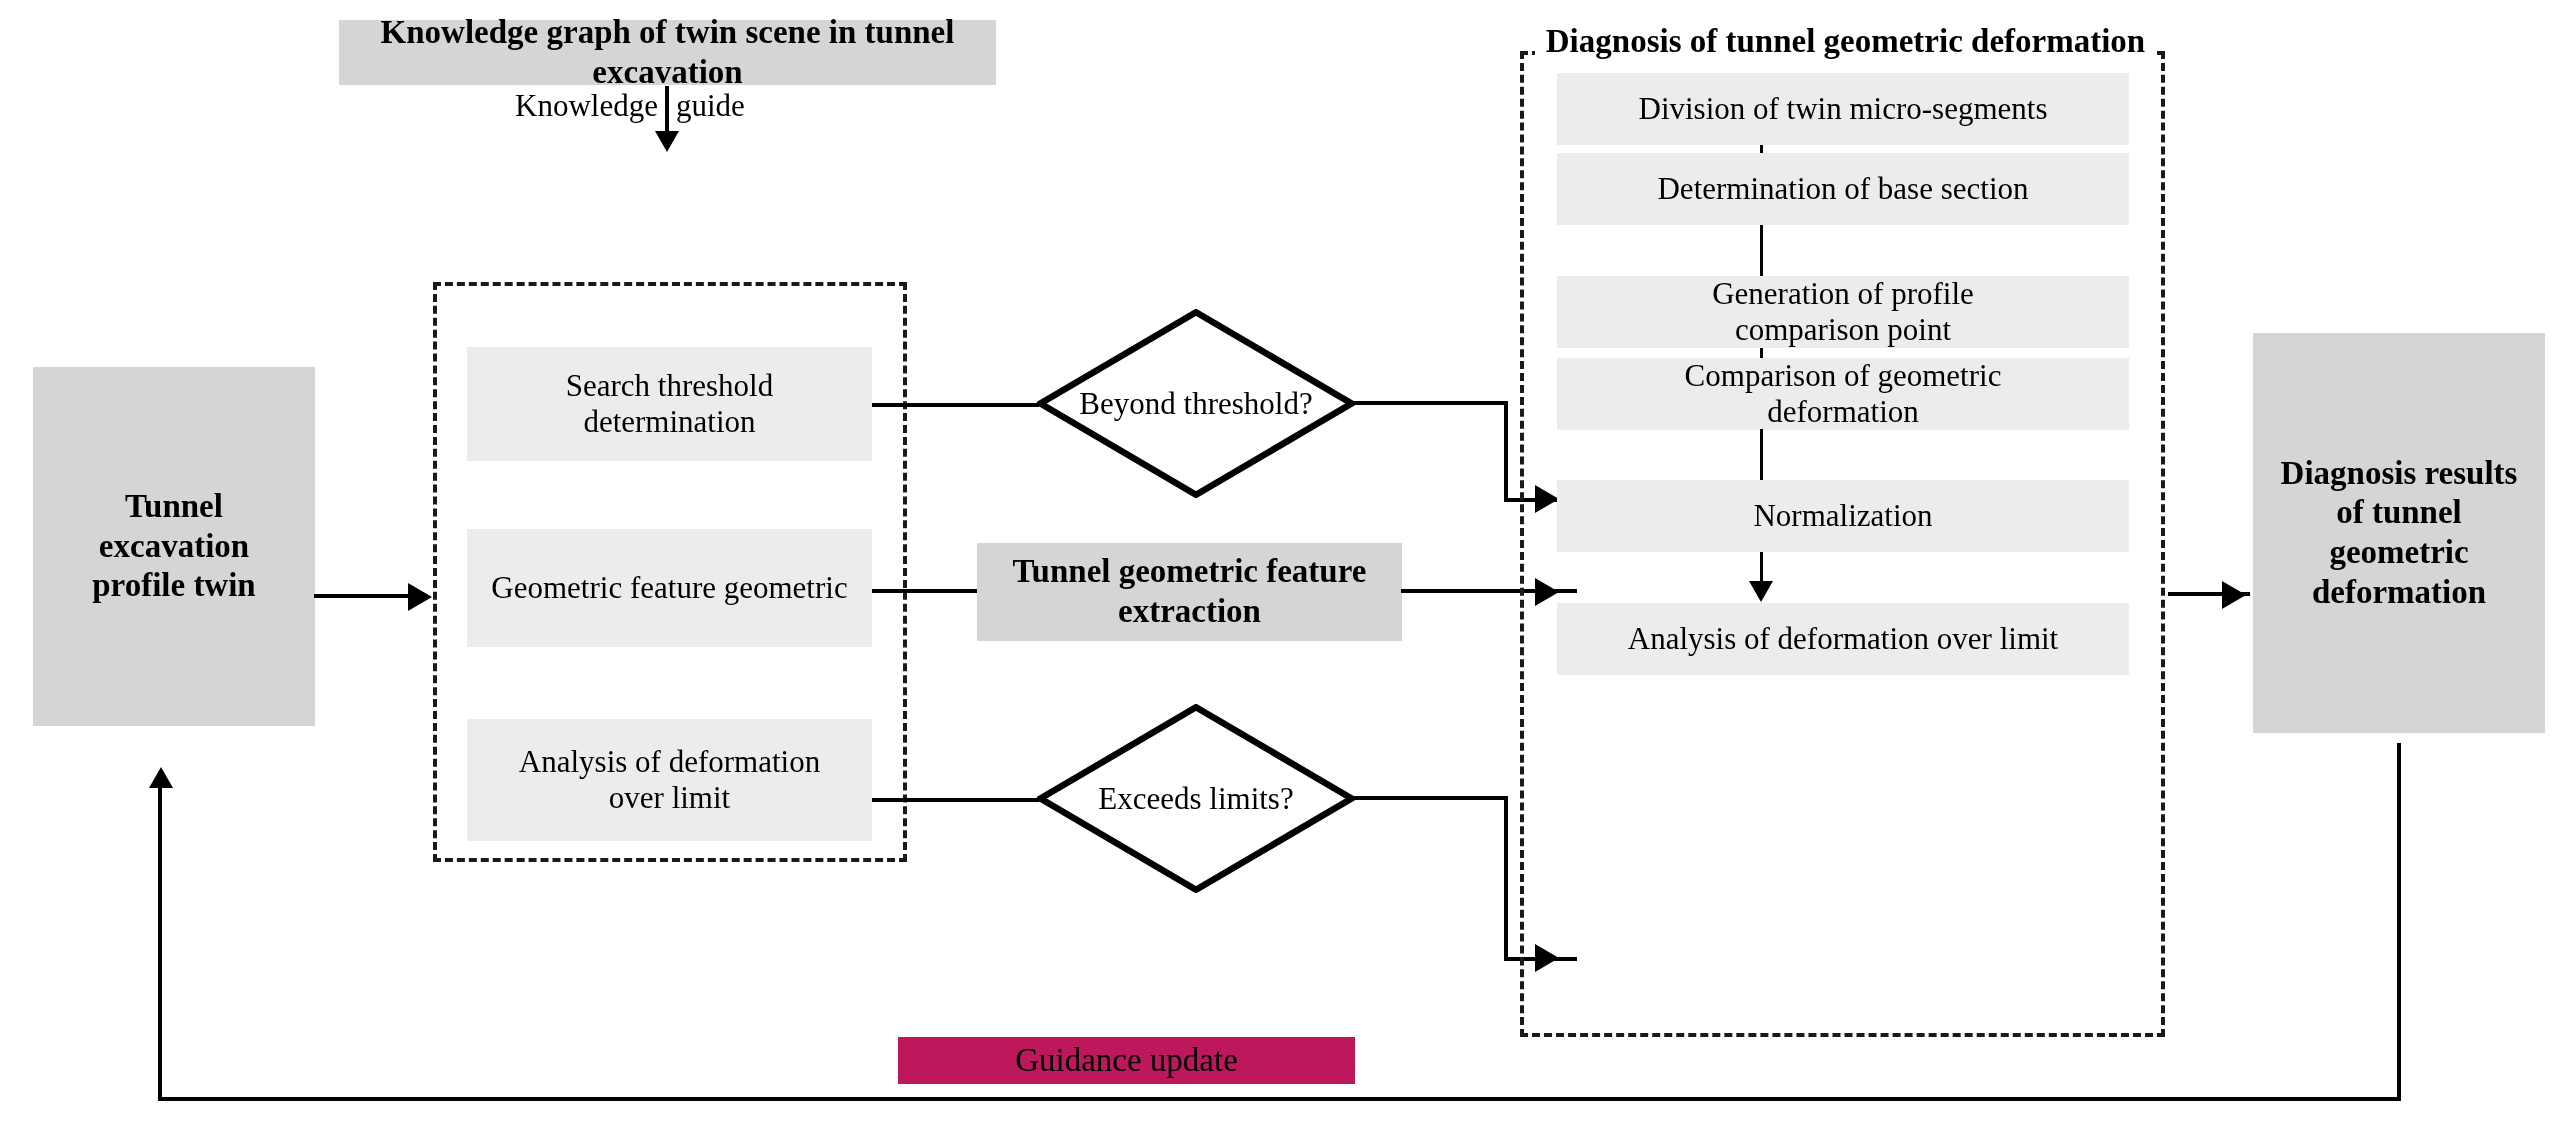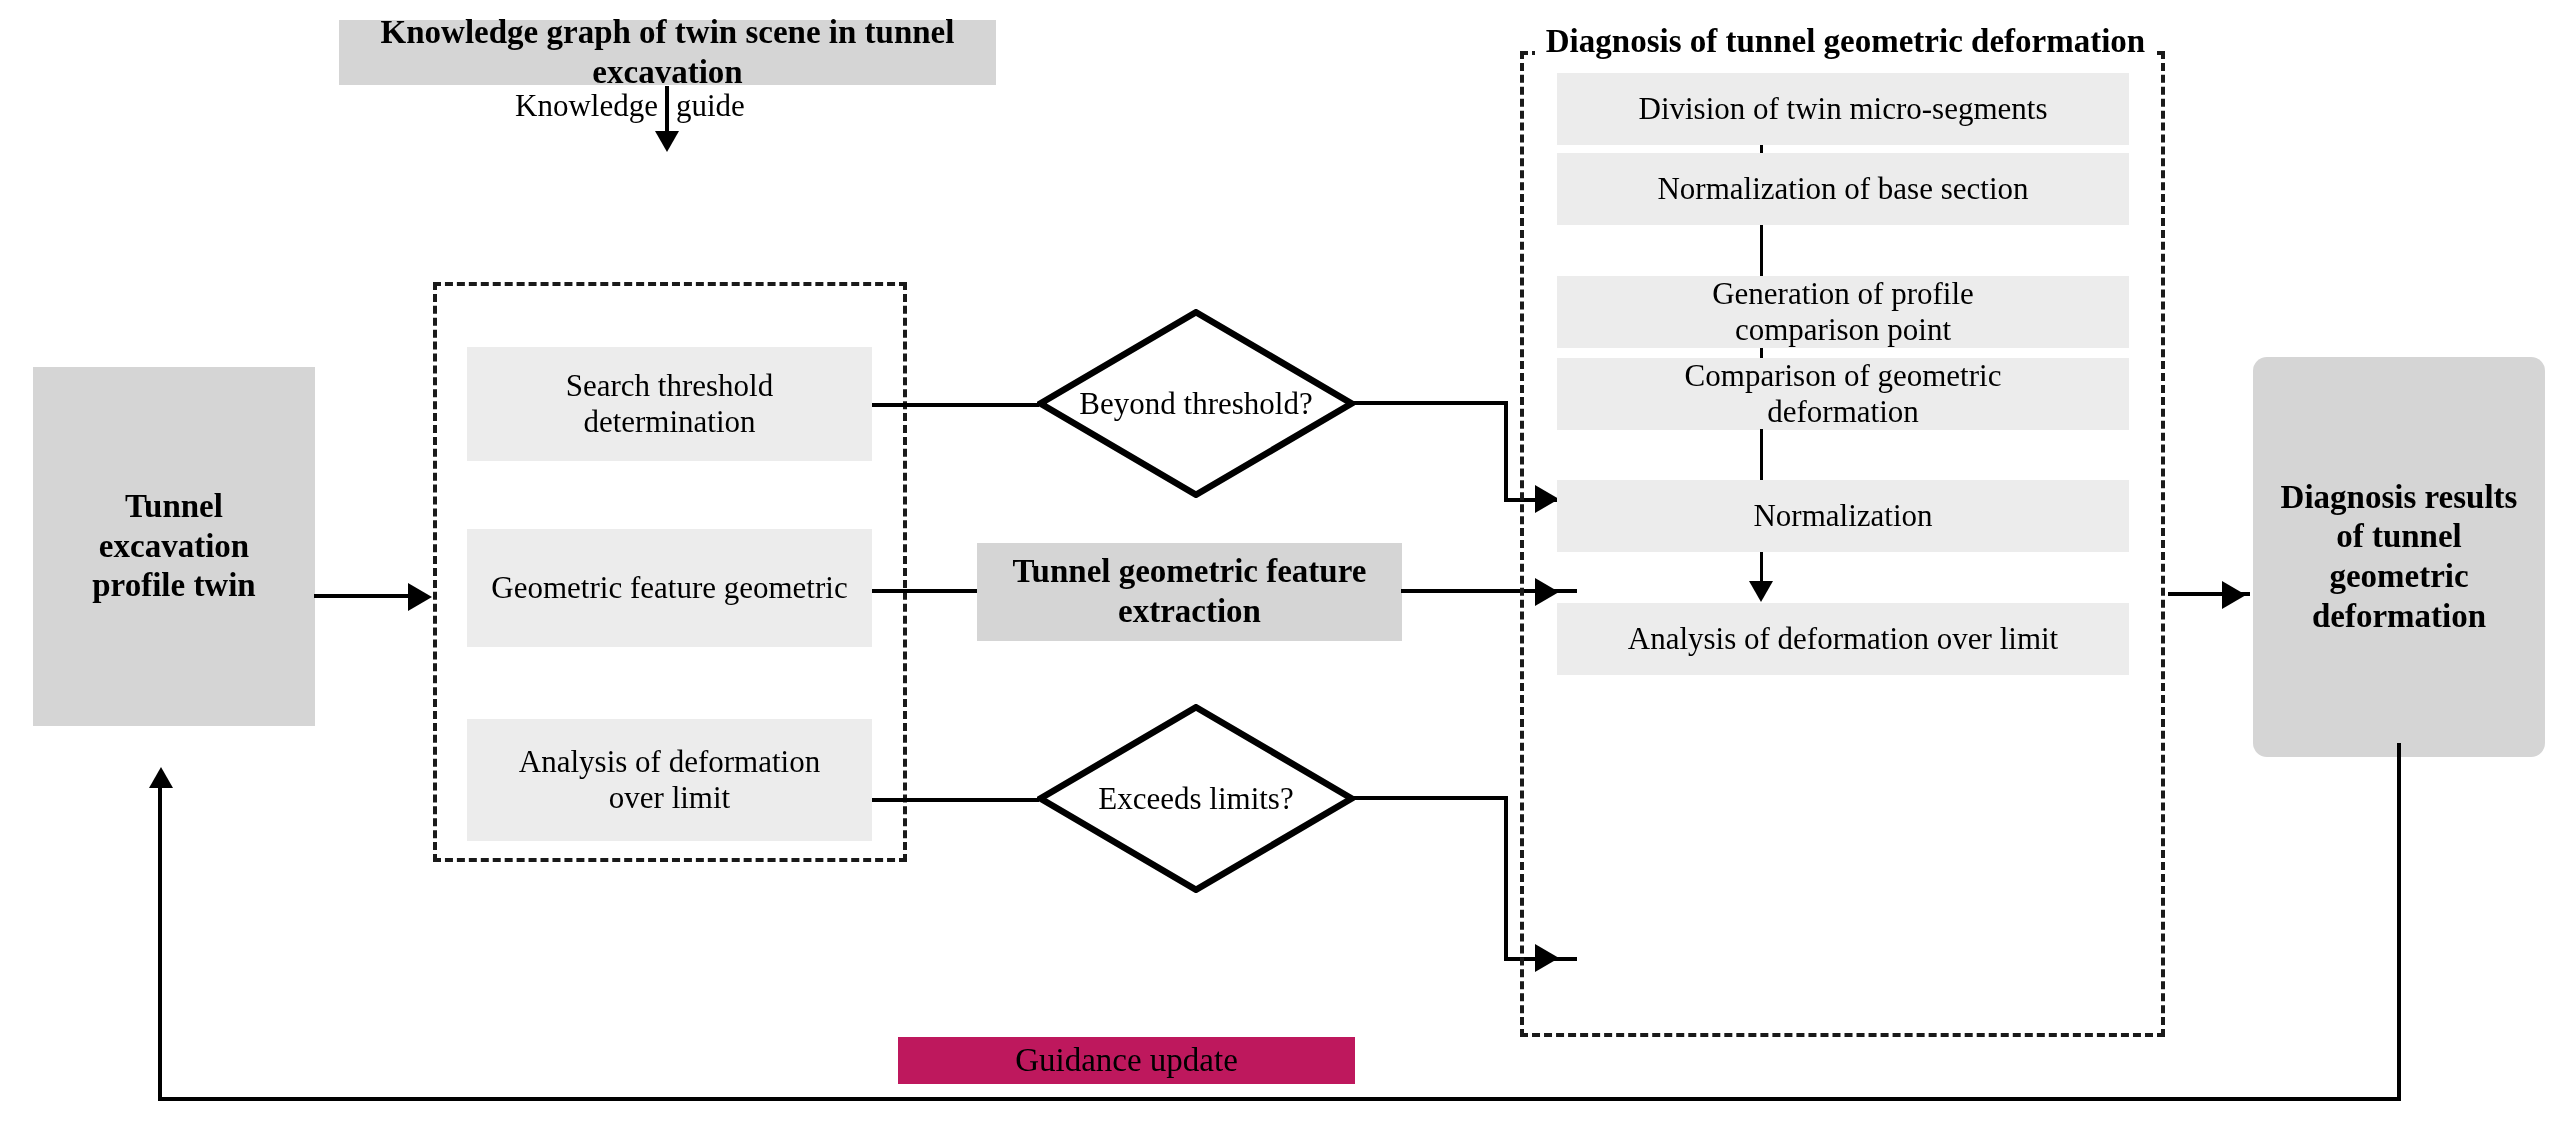--- a/index.html
+++ b/index.html
@@ -142,21 +142,21 @@
   <div class="abs plainlabel" style="left:1535px;top:3.3px;width:621px;height:78px;font-size:33px;font-weight:bold;white-space:normal;background:#ffffff;">
     <span>Diagnosis of tunnel geometric deformation</span>
   </div>
 
   <div class="abs pbox" style="left:1557px;top:73px;width:572px;height:72px;font-size:31px;padding:0 41px;">
     <span>Division of twin micro-segments</span>
   </div>
   <div class="abs thinv" style="left:1760px;top:145px;height:33px;"></div>
 
   <div class="abs pbox" style="left:1557px;top:153px;width:572px;height:72px;font-size:31px;padding:0 98px;">
-    <span>Normalization of base section</span>
+    <span>Determination of base section</span>
   </div>
   <div class="abs thinv" style="left:1760px;top:225px;height:51px;"></div>
 
   <div class="abs pbox" style="left:1557px;top:276px;width:572px;height:72px;font-size:31px;padding:0 82px;">
     <span>Generation of profile comparison point</span>
   </div>
   <div class="abs thinv" style="left:1760px;top:348px;height:42px;"></div>
 
   <div class="abs pbox" style="left:1557px;top:358px;width:572px;height:72px;font-size:31px;padding:0 70px;">
     <span>Comparison of geometric deformation</span>
@@ -169,21 +169,21 @@
   <div class="abs thinv" style="left:1760px;top:552px;height:34px;"></div>
   <div class="abs arrow-d" style="left:1749px;top:581px;"></div>
 
   <div class="abs pbox" style="left:1557px;top:603px;width:572px;height:72px;font-size:31px;padding:0 57px;">
     <span>Analysis of deformation over limit</span>
   </div>
 
   <div class="abs hline" style="left:2168px;top:592px;width:82px;"></div>
   <div class="abs arrow-r" style="left:2222px;top:581px;"></div>
 
-  <div class="abs gbox" style="left:2253px;top:357px;width:292px;height:400px;font-size:33px;padding:0 9.8px;border-radius:14px;">
+  <div class="abs gbox" style="left:2253px;top:333px;width:292px;height:400px;font-size:33px;padding:0 9.8px;">
     <span>Diagnosis results of tunnel geometric deformation</span>
   </div>
 
   <div class="abs vline" style="left:2397px;top:743px;height:358px;"></div>
   <div class="abs hline" style="left:158px;top:1097px;width:2243px;"></div>
   <div class="abs vline" style="left:158px;top:788px;height:310px;"></div>
   <div class="abs arrow-u" style="left:149px;top:767px;"></div>
 
   <div class="abs plainlabel" style="left:898px;top:1037px;width:457px;height:47px;font-size:33px;background:#be185d;">
     <span>Guidance update</span>

